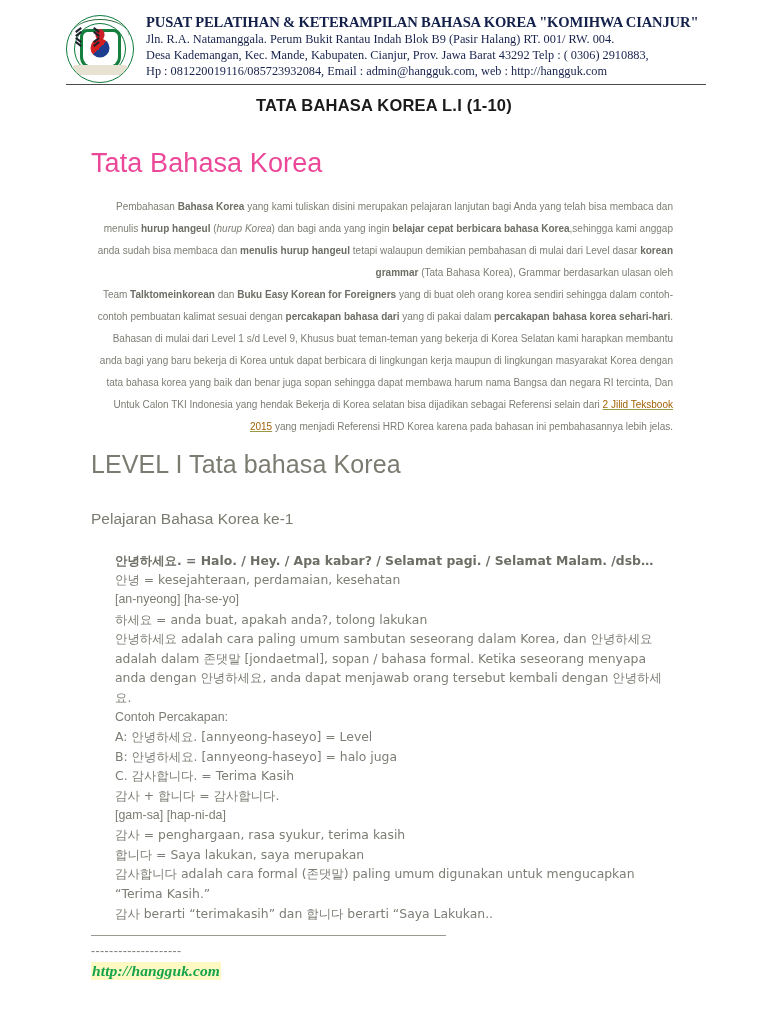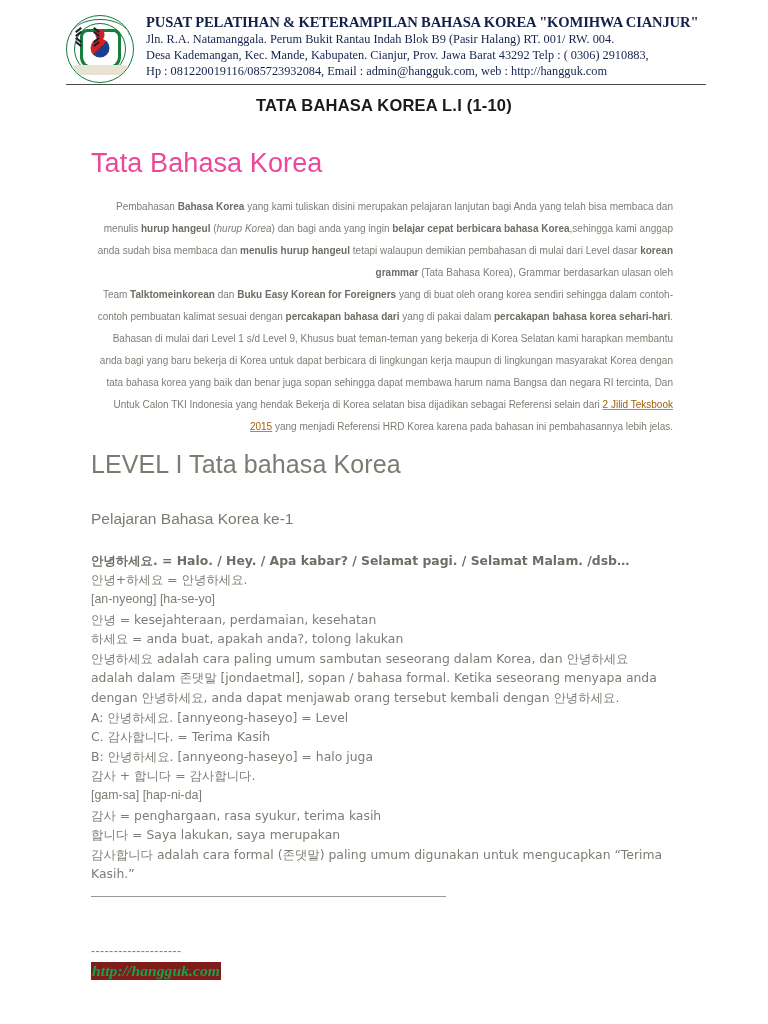--- a/index.html
+++ b/index.html
@@ -195,20 +195,21 @@
   a.link {
     color: #a16207;
     text-decoration: underline;
     text-decoration-color: #9a9a45;
   }
 
   .lesson {
     font-size: 12.4px;
     line-height: 19.6px;
     color: #7d7d75;
+    margin-left: 24px;
   }
   .lesson .ln { display: block; white-space: pre-wrap; }
   .lesson .ln.bold { font-weight: bold; color: #6e6e66; }
   .kor { font-family: "DejaVu Sans", sans-serif; }
 
   .sep-rule {
     margin-top: 12px;
     width: 355px;
     border-top: 1px solid #9a9a92;
     height: 0;
@@ -224,21 +225,21 @@
   .dashes {
     font-size: 12.4px;
     color: #7d7d75;
     letter-spacing: 0.4px;
     line-height: 14px;
     font-family: "Liberation Sans", sans-serif;
   }
   .footer-link {
     display: inline-block;
     margin-top: 4px;
-    background: #7f1d1d;
+    background: #fef9c3;
     color: #16a34a;
     font-family: "Liberation Serif", serif;
     font-weight: bold;
     font-style: italic;
     font-size: 15.5px;
     letter-spacing: 0.1px;
     text-decoration: none;
     padding: 0 1px;
   }
 </style>
@@ -284,33 +285,34 @@
 
     <p class="para"><span>Pembahasan </span><b>Bahasa Korea</b><span> yang kami tuliskan disini merupakan pelajaran lanjutan bagi Anda yang telah bisa membaca dan menulis </span><b>hurup hangeul</b><span> (</span><i>hurup Korea</i><span>) dan bagi anda yang ingin </span><b>belajar cepat berbicara bahasa Korea</b><span>,sehingga kami anggap anda sudah bisa membaca dan </span><b>menulis hurup hangeul</b><span> tetapi walaupun demikian pembahasan di mulai dari Level dasar </span><b>korean grammar</b><span> (Tata Bahasa Korea), Grammar berdasarkan ulasan oleh</span></p>
     <p class="para"><span>Team </span><b>Talktomeinkorean</b><span> dan </span><b>Buku Easy Korean for Foreigners</b><span> yang di buat oleh orang korea sendiri sehingga dalam contoh- contoh pembuatan kalimat sesuai dengan </span><b>percakapan bahasa dari</b><span> yang di pakai dalam </span><b>percakapan bahasa korea sehari-hari</b><span>.</span></p>
     <p class="para"><span>Bahasan di  mulai dari Level 1 s/d Level 9, Khusus buat teman-teman yang bekerja di Korea Selatan kami harapkan membantu anda bagi yang baru bekerja di Korea untuk dapat berbicara di lingkungan kerja maupun di lingkungan masyarakat Korea dengan tata bahasa korea yang baik dan benar juga sopan sehingga dapat membawa harum nama Bangsa dan negara RI tercinta, Dan Untuk Calon TKI Indonesia yang hendak Bekerja di Korea selatan bisa dijadikan sebagai Referensi selain dari </span><a class="link" href="#">2 Jilid Teksbook 2015</a><span> yang menjadi Referensi HRD Korea karena pada bahasan ini pembahasannya lebih jelas.</span></p>
 
     <h2 class="lvl">LEVEL I Tata bahasa Korea</h2>
     <h3 class="sub">Pelajaran Bahasa Korea ke-1</h3>
 
     <div class="lesson">
         <span class="ln bold kor">안녕하세요. = Halo. / Hey. / Apa kabar? / Selamat pagi. / Selamat Malam. /dsb…</span>
-        <span class="ln kor">안녕+하세요 = 안녕하세요.</span>
+        <span class="ln kor">안녕 = kesejahteraan, perdamaian, kesehatan</span>
         <span class="ln">[an-nyeong] [ha-se-yo]</span>
-        <span class="ln kor">안녕 = kesejahteraan, perdamaian, kesehatan</span>
         <span class="ln kor">하세요 = anda buat, apakah anda?, tolong lakukan</span>
         <span class="ln kor">안녕하세요 adalah cara paling umum sambutan seseorang dalam Korea, dan 안녕하세요 adalah dalam 존댓말 [jondaetmal], sopan / bahasa formal. Ketika seseorang menyapa anda dengan 안녕하세요, anda dapat menjawab orang tersebut kembali dengan 안녕하세요.</span>
+        <span class="ln">Contoh Percakapan:</span>
         <span class="ln kor">A: 안녕하세요. [annyeong-haseyo] = Level</span>
+        <span class="ln kor">B: 안녕하세요. [annyeong-haseyo] = halo juga</span>
         <span class="ln kor">C. 감사합니다. = Terima Kasih</span>
-        <span class="ln kor">B: 안녕하세요. [annyeong-haseyo] = halo juga</span>
         <span class="ln kor">감사 + 합니다 = 감사합니다.</span>
         <span class="ln">[gam-sa] [hap-ni-da]</span>
         <span class="ln kor">감사 = penghargaan, rasa syukur, terima kasih</span>
         <span class="ln kor">합니다 = Saya lakukan, saya merupakan</span>
         <span class="ln kor">감사합니다 adalah cara formal (존댓말) paling umum digunakan untuk mengucapkan “Terima Kasih.”</span>
+        <span class="ln kor">감사 berarti “terimakasih” dan 합니다 berarti “Saya Lakukan..</span>
       </div>
 
     <div class="sep-rule"></div>
   </div>
 
   <div class="footer">
     <div class="dashes">--------------------</div>
     <a class="footer-link" href="#">http://hangguk.com</a>
   </div>
 

